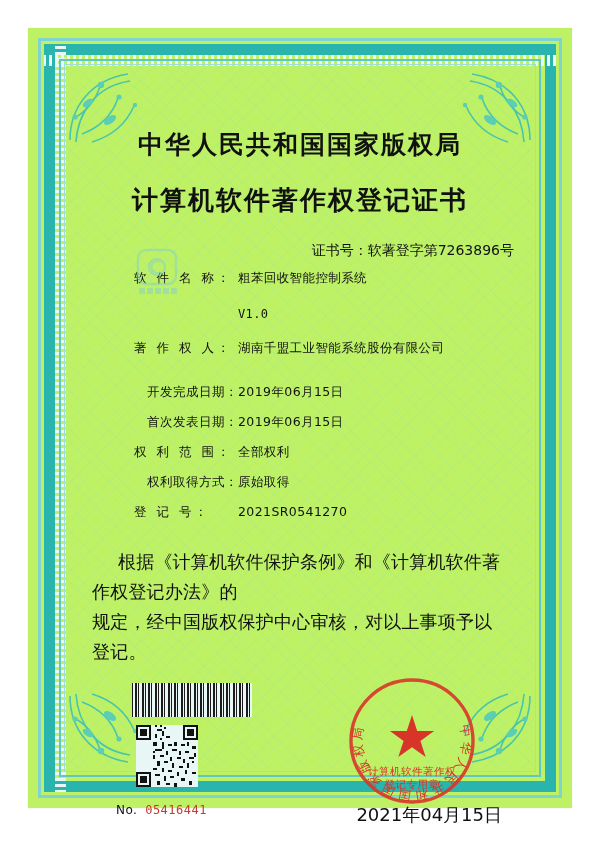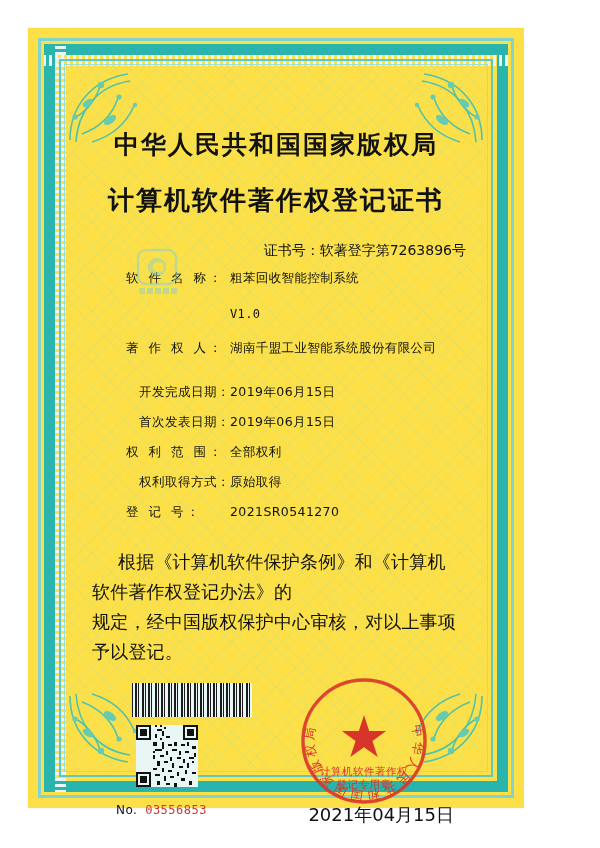--- a/index.html
+++ b/index.html
@@ -13,23 +13,23 @@
     font-family: "Liberation Serif", serif;
     position: relative;
     overflow: hidden;
   }
 
   
   #certificate {
     position: absolute;
     left: 28px;
     top: 28px;
-    width: 496px;
+    width: 544px;
     height: 780px;
-    background: #fde047;
+    background: #bef264;
     box-shadow: 0 0 1px rgba(0,0,0,0.15);
   }
 
   
   .frame-outer {
     position: absolute;
     left: 10px; top: 10px; right: 10px; bottom: 10px;
     border: 3px solid #7fd3d0;
   }
   .frame-greek {
@@ -130,20 +130,21 @@
     margin-bottom: 13px;
     font-size: 13px;
     color: #111;
   }
   .row .label {
     width: 104px;
     flex: 0 0 104px;
     letter-spacing: 3px;
     font-family: "DejaVu Sans", sans-serif;
     font-size: 12.5px;
+    margin-left: 8px;
   }
   .row .label.tight { letter-spacing: 0.5px; text-align: right; }
   .row .value {
     flex: 1;
     font-family: "DejaVu Sans", sans-serif;
     font-size: 12.5px;
     letter-spacing: 0.4px;
   }
   .row .value .ver {
     display: block;
@@ -485,19 +486,19 @@
           <path d="M66 40 l5.2 16.1 h16.9 l-13.7 9.9 5.3 16.1 -13.7 -9.9 -13.7 9.9 5.3 -16.1 -13.7 -9.9 h16.9 z" fill="#d8352a"></path>
           <text x="66" y="100" text-anchor="middle" font-family="'DejaVu Sans', sans-serif" font-size="10.5" fill="#d8352a" letter-spacing="0.5">计算机软件著作权</text>
           <text x="66" y="113" text-anchor="middle" font-family="'DejaVu Sans', sans-serif" font-size="10.5" fill="#d8352a" letter-spacing="0.5">登记专用章</text>
         </svg>
       </div>
     </div>
 
     <div class="footer">
       <div class="serial">
         <span class="prefix">No.</span>
-        <span>03556853</span>
+        <span>05416441</span>
       </div>
       <div class="issue-date">2021年04月15日</div>
     </div>
 
   </div>
 </div>
 
 </body></html>

